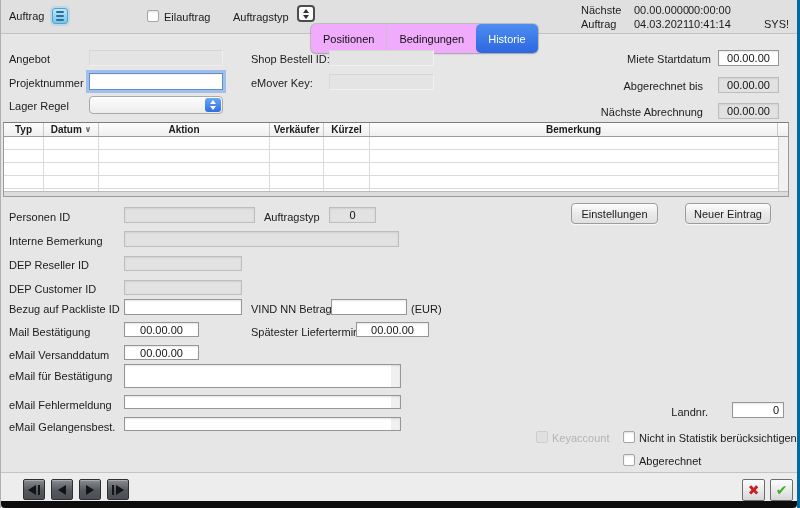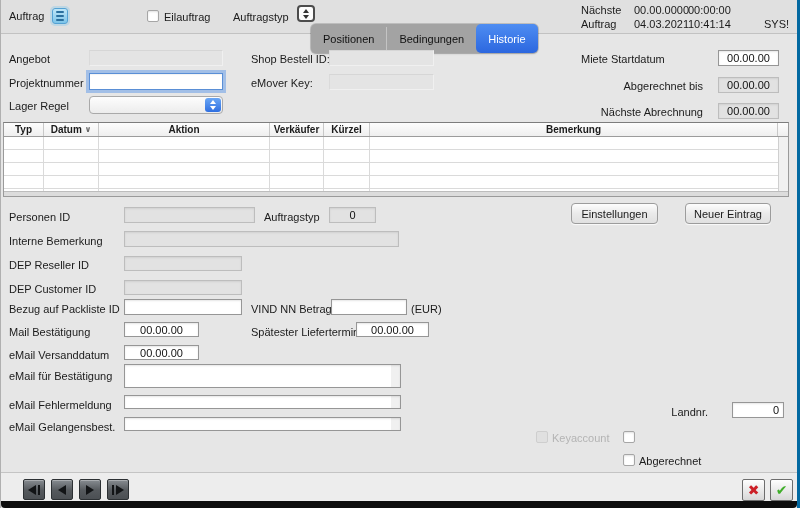--- a/index.html
+++ b/index.html
@@ -15,21 +15,21 @@
   .f-white{background:#fff;border:1px solid #969696;box-shadow:inset 0 1px 2px rgba(0,0,0,.10);}
   .f-scroll{background:linear-gradient(to right,#fff calc(100% - 9px),#f0f0f0 calc(100% - 9px));}
   .f-date{text-align:center;}
   .f-right{text-align:right;padding-right:4px;}
   .focused{border:1px solid #5a8fd6;box-shadow:0 0 0 3px rgba(106,158,232,.55),inset 0 1px 1px rgba(0,0,0,.05);}
   input.field{padding:0 3px;outline:none;font-family:"Liberation Sans",sans-serif;}
   .cb{position:absolute;width:12px;height:12px;background:#fff;border:1px solid #a6a6a6;border-radius:2px;box-shadow:inset 0 1px 2px rgba(0,0,0,.12);box-sizing:border-box;}
   .cb.disabled{background:#e0e0e0;border-color:#cecece;box-shadow:none;}
   .btn{position:absolute;background:linear-gradient(#fdfdfd,#eaeaea 50%,#e0e0e0);border:1px solid #9c9c9c;border-radius:4px;
     display:flex;align-items:center;justify-content:center;font-size:11px;color:#1b1b1b;box-shadow:0 1px 1px rgba(255,255,255,.8);box-sizing:border-box;}
-  .tab-bar{position:absolute;left:310px;top:24px;height:29px;display:flex;align-items:stretch;background:#a3a3a3;border-radius:5px;
+  .tab-bar{position:absolute;left:310px;top:24px;height:29px;display:flex;align-items:stretch;background:#f0abfc;border-radius:5px;
     box-shadow:0 0 0 1px rgba(0,0,0,.15),0 1px 2px rgba(0,0,0,.18);justify-content:center;}
   .tab{display:flex;align-items:center;padding:0 12px;color:#111;}
   .tab.active{background:linear-gradient(#4e8df2,#2c67df);color:#fff;border-radius:5px;}
   .tab-sep{width:1px;background:#c4c4c4;margin:3px 0;}
   .htable{position:absolute;left:2px;top:122px;width:786px;height:75px;background:#fff;border:1px solid #9a9a9a;border-top-color:#7d7d7d;box-sizing:border-box;}
   .thead{display:grid;grid-template-columns:40px 55px 171px 54px 46px 408px 10px;height:14px;background:linear-gradient(#fdfdfd,#efefef);
     border-bottom:1px solid #9c9c9c;font-weight:bold;font-size:10px;box-sizing:border-box;}
   .th{display:flex;align-items:center;justify-content:center;border-right:1px solid #c8c8c8;gap:3px;overflow:hidden;}
   .th:last-child{border-right:none;}
   .sortglyph{font-size:8px;color:#666;font-family:"DejaVu Sans",sans-serif;line-height:8px;}
@@ -100,21 +100,21 @@
     <div class="tab">Bedingungen</div>
     <div class="tab active">Historie</div>
   </div>
 
   <div class="lbl" style="left:8px;top:53px;">Angebot</div>
   <div class="field f-ghost" style="left:88px;top:50px;width:134px;height:16px;"></div>
 
   <div class="lbl" style="left:250px;top:53px;">Shop Bestell ID:</div>
   <div class="field f-ghost" style="left:328px;top:50px;width:105px;height:16px;"></div>
 
-  <div class="lbl" style="left:580px;top:53px;width:112px;text-align:left;">Miete Startdatum</div>
+  <div class="lbl" style="left:612px;top:53px;width:112px;text-align:center;">Miete Startdatum</div>
   <div class="field f-white f-date" style="left:717px;top:50px;width:61px;height:16px;">00.00.00</div>
 
   <div class="lbl" style="left:8px;top:77px;">Projektnummer</div>
   <input class="field f-white focused" style="left: 88px; top: 73px; width: 134px; height: 17px;" value="">
 
   <div class="lbl" style="left:250px;top:77px;">eMover Key:</div>
   <div class="field f-ghost" style="left:328px;top:74px;width:105px;height:16px;"></div>
 
   <div class="lbl" style="left:590px;top:80px;width:112px;text-align:right;">Abgerechnet bis</div>
   <div class="field f-gray f-date" style="left:717px;top:77px;width:61px;height:16px;">00.00.00</div>
@@ -240,20 +240,21 @@
   <div class="lbl" style="left:8px;top:421px;text-align:right;">eMail Gelangensbest.</div>
   <div class="field f-white f-scroll" style="left:123px;top:417px;width:277px;height:14px;"></div>
 
   <div class="lbl" style="left:640px;top:406px;width:67px;text-align:right;">Landnr.</div>
   <div class="field f-white f-right" style="left:731px;top:402px;width:52px;height:16px;">0</div>
 
   <div class="cb disabled" style="left:535px;top:431px;"></div>
   <div class="lbl dim" style="left:551px;top:432px;">Keyaccount</div>
 
   <div class="cb" style="left:622px;top:431px;"></div>
+  <div class="lbl" style="left:638px;top:432px;">Nicht in Statistik berücksichtigen</div>
 
   <div class="cb" style="left:622px;top:454px;"></div>
   <div class="lbl" style="left:638px;top:455px;">Abgerechnet</div>
 
   <div class="footer"></div>
   <div class="navbtn" style="left:22px;top:479px;">
     <span class="tri-l"></span>
       <span class="navbar"></span>
   </div>
   <div class="navbtn" style="left:50px;top:479px;">

